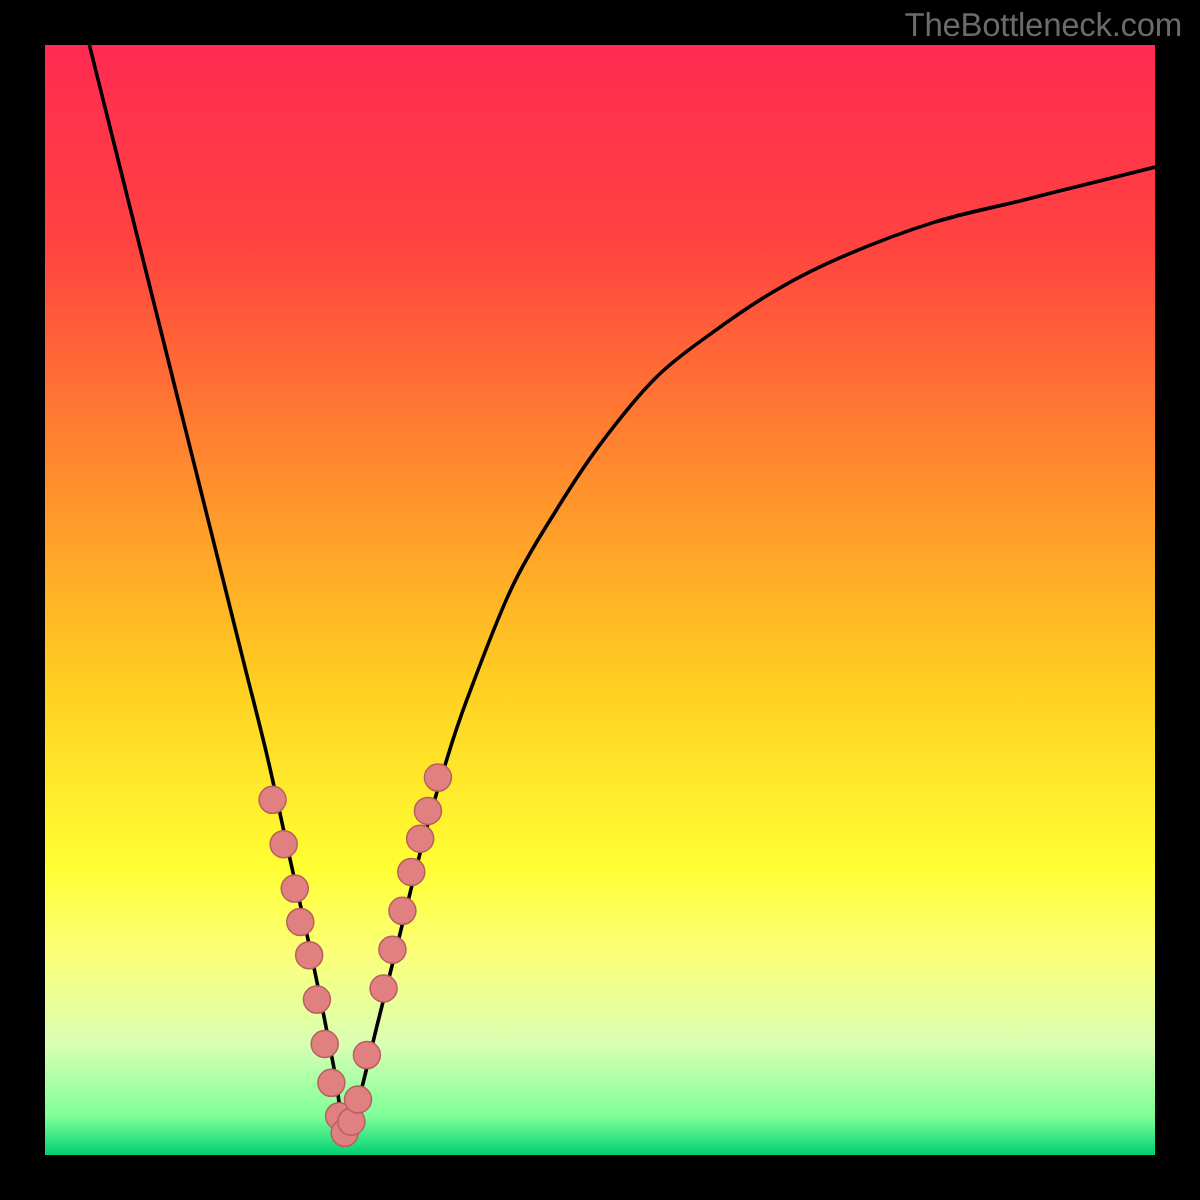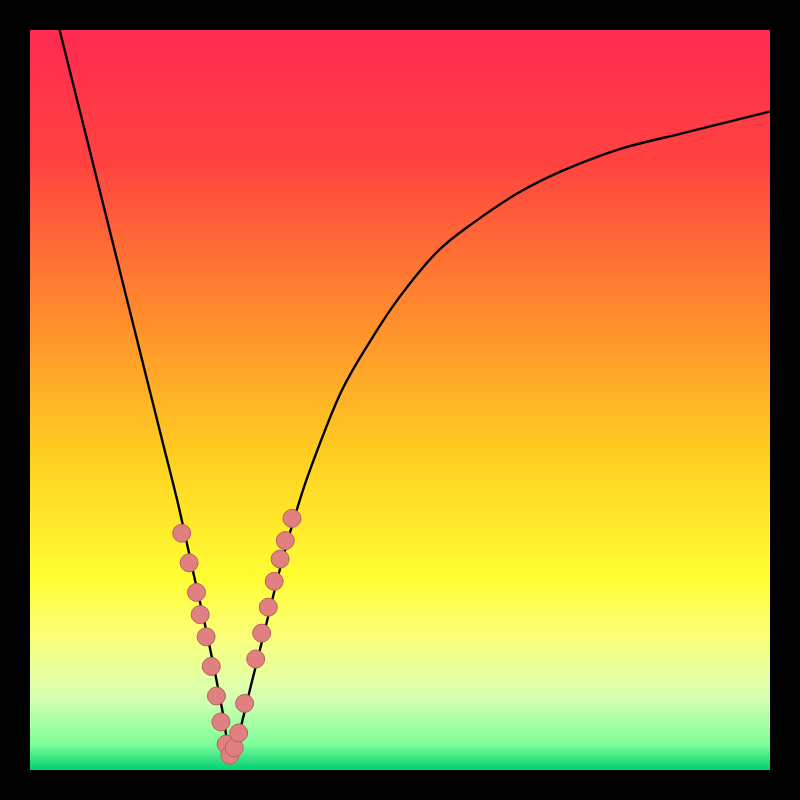--- a/index.html
+++ b/index.html
@@ -98,14 +98,15 @@
           <circle cx="238.28" cy="577.20" r="9" fill="#e08080" stroke="#b86060" stroke-width="1"></circle>
           <circle cx="244.20" cy="551.30" r="9" fill="#e08080" stroke="#b86060" stroke-width="1"></circle>
           <circle cx="250.12" cy="529.10" r="9" fill="#e08080" stroke="#b86060" stroke-width="1"></circle>
           <circle cx="255.30" cy="510.60" r="9" fill="#e08080" stroke="#b86060" stroke-width="1"></circle>
           <circle cx="261.96" cy="488.40" r="9" fill="#e08080" stroke="#b86060" stroke-width="1"></circle>
         </g>
     </svg>
 
   </div>
 
+  <div class="watermark">TheBottleneck.com</div>
 
 </div>
 
 </body></html>

